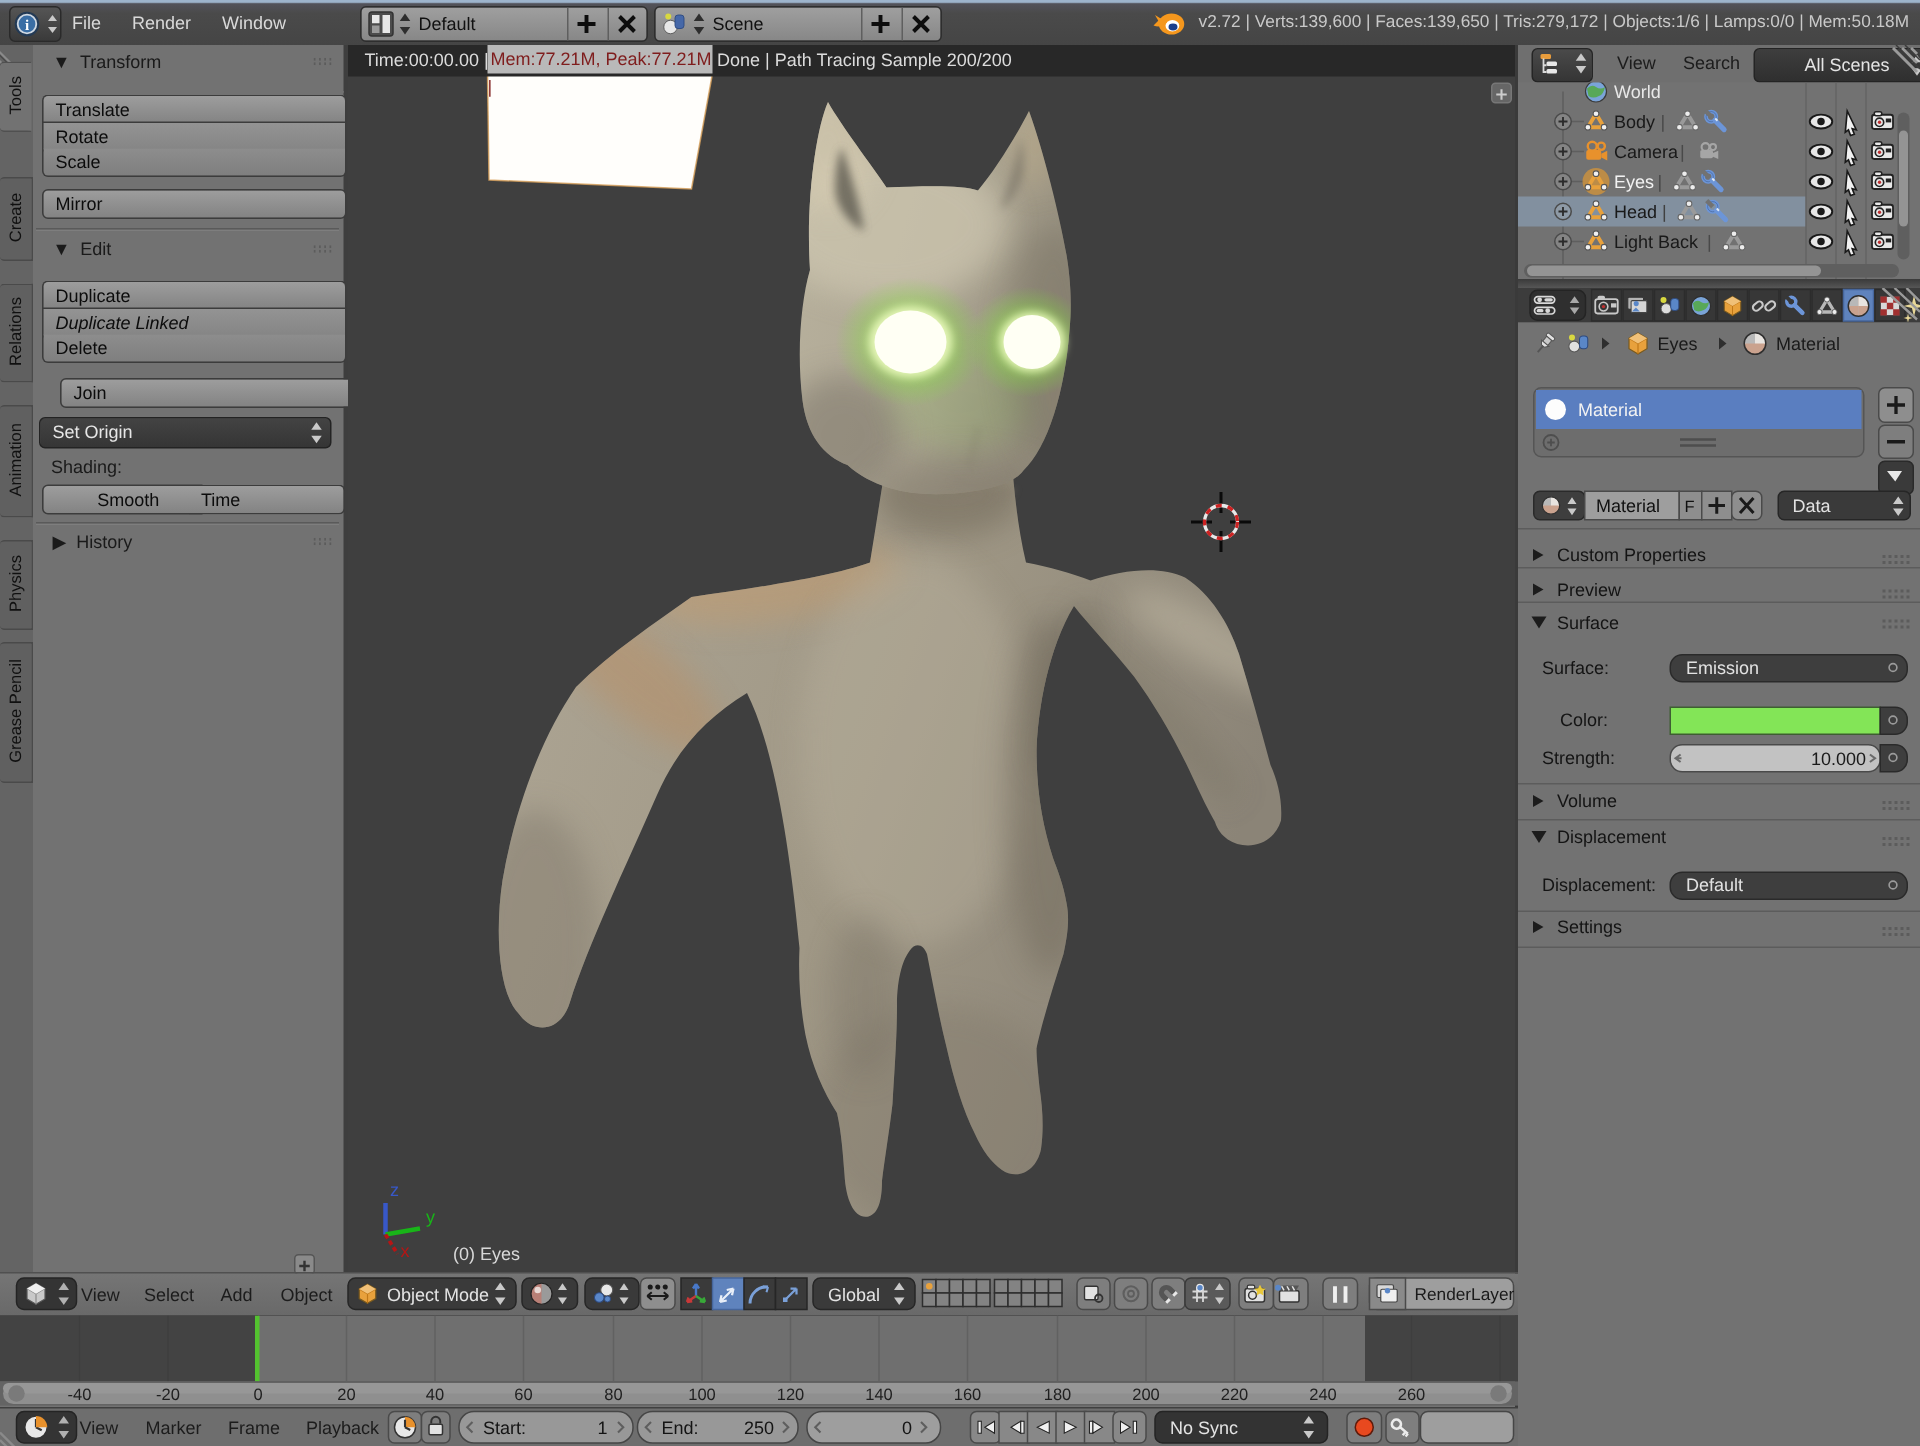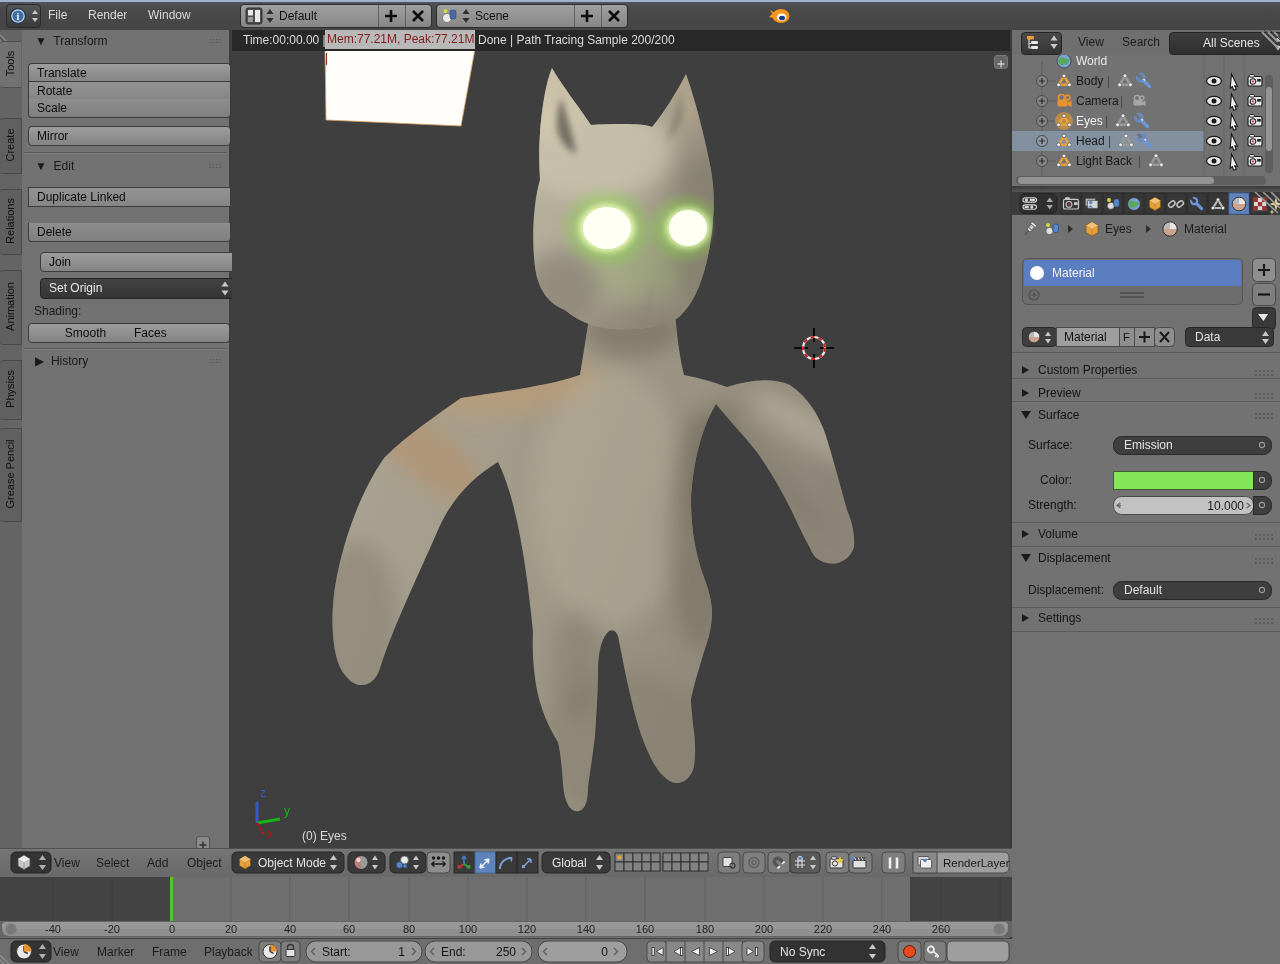--- a/index.html
+++ b/index.html
@@ -110,20 +110,21 @@
       </svg>
     </div>
 
     <svg width="22" height="18" viewBox="0 0 22 18" style="position:absolute;left:768px;top:7px;">
       <ellipse cx="13" cy="9" rx="8.5" ry="7" fill="#f5971d"></ellipse>
       <ellipse cx="13.6" cy="10.2" rx="4.6" ry="3.8" fill="#fff"></ellipse>
       <ellipse cx="14" cy="11" rx="3" ry="2.3" fill="#1b3f8b"></ellipse>
       <path d="M1 10 Q6 12 10 8 L6 5 Z" fill="#f5971d"></path>
       <path d="M2 3 L10 8 L6 10 Z" fill="#f5971d"></path>
     </svg>
+    <span class="abs menutxt" style="left:799px;color:#c9c9c9;font-size:11.5px;">v2.72 | Verts:139,600 | Faces:139,650 | Tris:279,172 | Objects:1/6 | Lamps:0/0 | Mem:50.18M</span>
   </div>
 
   <div class="abs" id="tabcol"></div>
   <div class="abs" id="shelf"></div>
   <div class="abs" id="shelfedge"></div>
   <svg class="abs" width="16" height="26" viewBox="0 0 16 26" style="left:0;top:31px;">
     <path d="M-2 2 L12 16 M-2 8 L8 18 M-2 14 L4 20" stroke="#8a8a8a" stroke-width="1.5"></path>
     <path d="M-2 4 L10 16 M-2 10 L6 18" stroke="#4a4a4a" stroke-width="1"></path>
   </svg>
 
@@ -148,33 +149,33 @@
   <div class="grip" style="left:208px;top:38px;"></div>
   <div class="btn" style="left:28px;top:63px;width:193px;height:18px;border-radius:4px 4px 0 0;border-bottom:none;text-align:left;padding-left:8px;line-height:18px;">Translate</div>
   <div class="btn" style="left:28px;top:81px;width:193px;height:18px;border-radius:0;text-align:left;padding-left:8px;line-height:18px;background:linear-gradient(#939393,#858585);">Rotate</div>
   <div class="btn" style="left:28px;top:99px;width:193px;height:18px;border-radius:0 0 4px 4px;border-top:none;text-align:left;padding-left:8px;line-height:18px;background:linear-gradient(#8d8d8d,#7f7f7f);">Scale</div>
   <div class="btn" style="left:28px;top:126px;width:193px;height:18px;border-radius:4px;text-align:left;padding-left:8px;line-height:18px;">Mirror</div>
   <div class="sep" style="left:24px;top:152px;width:202px;"></div>
 
   <div class="phead" style="left:35px;top:159px;">▼&nbsp; Edit</div>
   <div class="grip" style="left:208px;top:163px;"></div>
   <div class="btn" style="left:28px;top:187px;width:193px;height:18px;border-radius:4px 4px 0 0;border-bottom:none;text-align:left;padding-left:8px;line-height:18px;">Duplicate</div>
-  <div class="btn" style="left:28px;top:187px;width:193px;height:18px;border-radius:0;text-align:left;padding-left:8px;line-height:18px;background:linear-gradient(#939393,#858585);">Duplicate Linked</div>
+  <div class="btn" style="left:28px;top:205px;width:193px;height:18px;border-radius:0;text-align:left;padding-left:8px;line-height:18px;background:linear-gradient(#939393,#858585);font-style:italic;">Duplicate Linked</div>
   <div class="btn" style="left:28px;top:223px;width:193px;height:18px;border-radius:0 0 4px 4px;border-top:none;text-align:left;padding-left:8px;line-height:18px;background:linear-gradient(#8d8d8d,#7f7f7f);">Delete</div>
   <div class="btn" style="left:40px;top:252px;width:193px;height:18px;border-radius:4px;text-align:left;padding-left:8px;line-height:18px;">Join</div>
-  <div class="abs" style="left:40px;top:278px;width:193px;height:19px;background:linear-gradient(#434343,#353535);border:1px solid #232323;border-radius:4px;">
+  <div class="abs" style="left:26px;top:278px;width:193px;height:19px;background:linear-gradient(#434343,#353535);border:1px solid #232323;border-radius:4px;">
     <span style="position:absolute;left:8px;top:0;font-size:12px;color:#e6e6e6;line-height:19px;">Set Origin</span>
     <svg width="10" height="19" viewBox="0 0 10 19" style="position:absolute;right:4px;top:0;">
       <path d="M1.5 7.5 l3.5 -5 l3.5 5 z" fill="#c9c9c9"></path>
         <path d="M1.5 11.5 l3.5 5 l3.5 -5 z" fill="#c9c9c9"></path>
     </svg>
   </div>
   <div class="phead" style="left:34px;top:304px;">Shading:</div>
   <div class="btn" style="left:28px;top:323px;width:97px;height:18px;border-radius:4px 0 0 4px;text-align:center;padding-left:8px;line-height:18px;">Smooth</div>
-  <div class="btn" style="left:126px;top:323px;width:95px;height:18px;border-radius:0 4px 4px 0;border-left:none;text-align:left;padding-left:8px;line-height:18px;">Faces</div>
+  <div class="btn" style="left:126px;top:323px;width:95px;height:18px;border-radius:0 4px 4px 0;border-left:none;text-align:left;padding-left:8px;line-height:18px;">Time</div>
   <div class="sep" style="left:24px;top:348px;width:202px;"></div>
   <div class="phead" style="left:35px;top:354px;">▶&nbsp; History</div>
   <div class="grip" style="left:208px;top:358px;"></div>
   <div class="abs" style="left:196px;top:836px;width:12px;height:12px;background:#8a8a8a;border:1px solid #555;border-radius:3px;">
      <svg width="12" height="12" viewBox="0 0 12 12">
         <path d="M6 2.5 v7 M2.5 6 h7" stroke="#333" stroke-width="1.6"></path>
       </svg>
   </div>
 
   <div class="abs" id="viewport">

